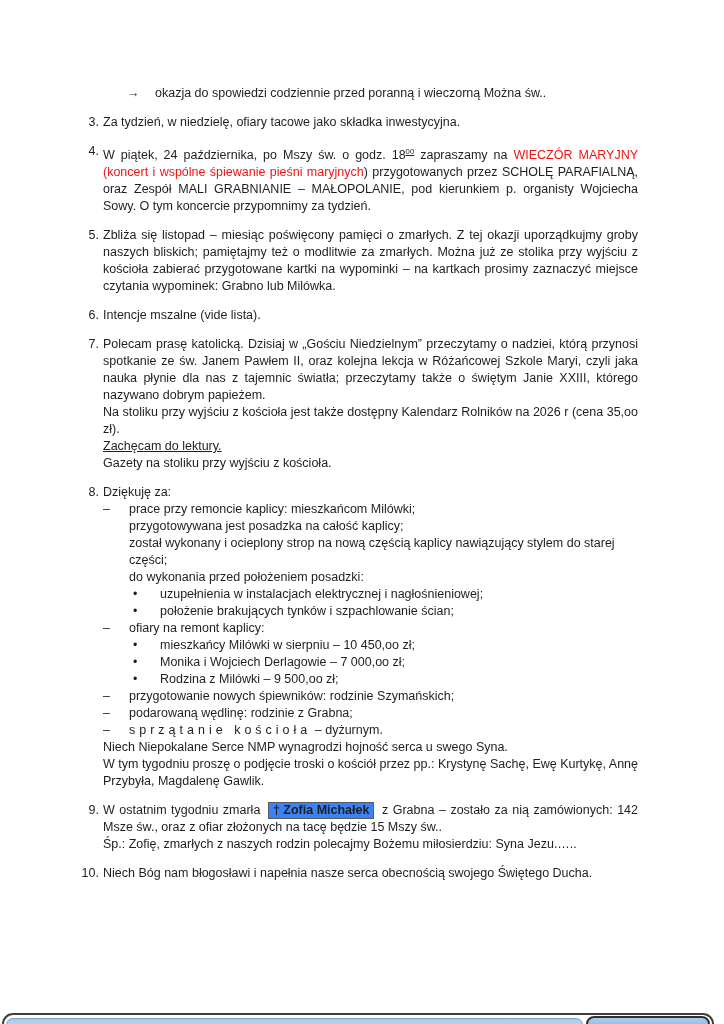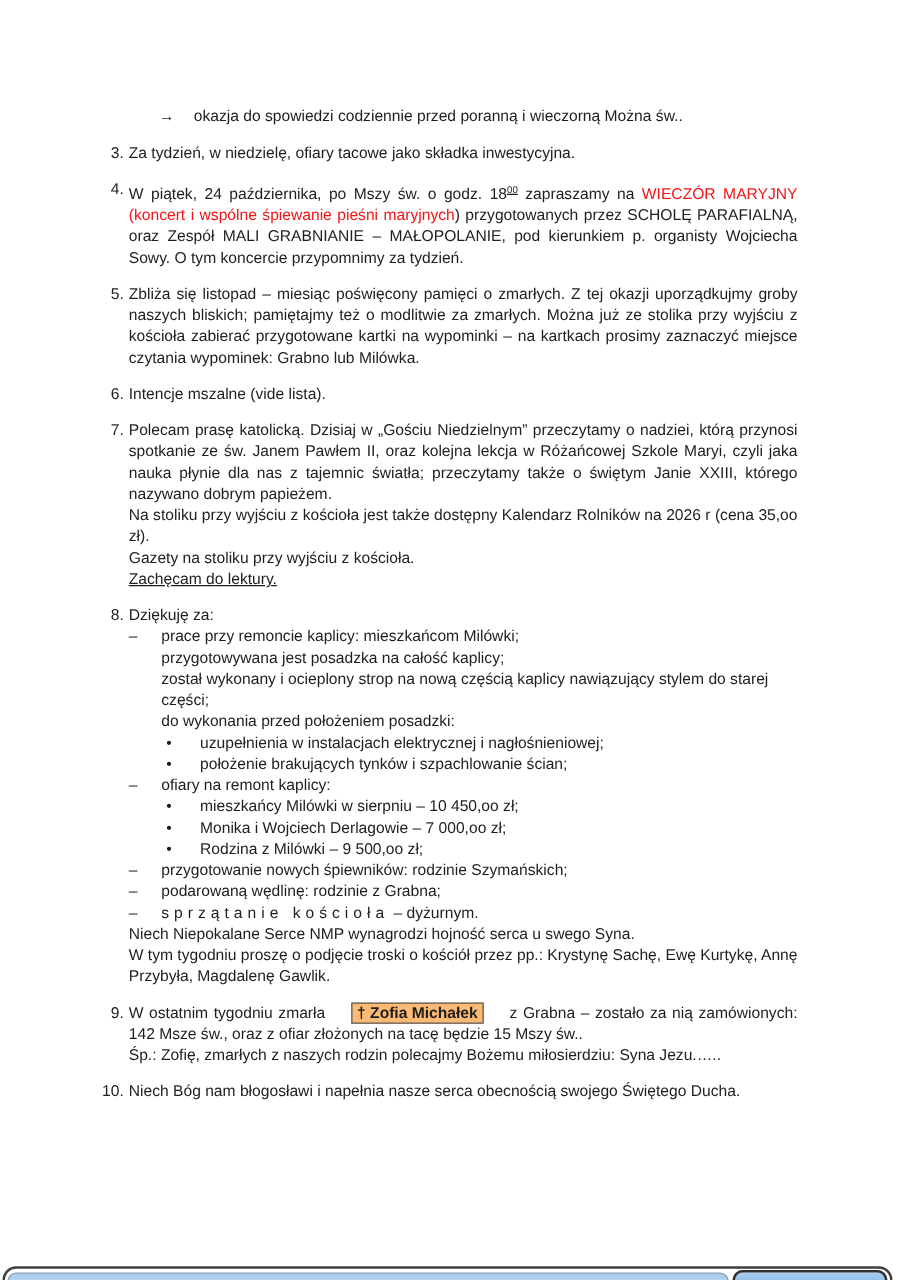--- a/index.html
+++ b/index.html
@@ -39,22 +39,22 @@
   .b{font-weight:bold;}
   .u{text-decoration:underline;}
   .red{color:var(--red-text,#f01414);}
   .sup{vertical-align:super;font-size:0.62em;letter-spacing:0;margin-top:44px;}
   .sp{letter-spacing:0.32em;}
   .boxed{
     display:inline-block;
     border:1px solid #5a5a5a;
     padding:0 4px;
     line-height:15px;
-    margin:0 16px;
-    background:#fdba74;
+    margin:0 3px;
+    background:#3b82f6;
   }
   
   .footer{
     position:absolute;
     left:2px; top:1013px;
     width:712px; height:39px;
     border:2px solid #3f3f3f;
     border-radius:11px;
     background:#ffffff;
     box-sizing:border-box;
@@ -123,24 +123,24 @@
         <div class="body"><span>Intencje mszalne (</span><span class="i">vide lista</span><span>).</span></div>
       </div>
       <div class="block b-num">
         <span class="marker">7.</span>
         <div class="body"><span>Polecam prasę katolicką. </span><span class="i">Dzisiaj w</span><span> „Gościu Niedzielnym” </span><span class="i">przeczytamy o nadziei, którą przynosi spotkanie ze św. Janem Pawłem II, oraz kolejna lekcja w Różańcowej Szkole Maryi, czyli jaka nauka płynie dla nas z tajemnic światła; przeczytamy także o świętym Janie XXIII, którego nazywano dobrym papieżem.</span></div>
       </div>
       <div class="block b-cont">
         <div class="body"><span>Na stoliku przy wyjściu z kościoła jest także dostępny Kalendarz Rolników na 2026 r (</span><span class="i">cena 35,oo zł</span><span>).</span></div>
       </div>
       <div class="block b-cont">
+        <div class="body"><span class="u">Zachęcam do lektury.</span></div>
+      </div>
+      <div class="block b-cont">
         <div class="body"><span>Gazety na stoliku przy wyjściu z kościoła.</span></div>
-      </div>
-      <div class="block b-cont">
-        <div class="body"><span class="u">Zachęcam do lektury.</span></div>
       </div>
       <div class="block b-num">
         <span class="marker">8.</span>
         <div class="body"><span>Dziękuję za:</span></div>
       </div>
       <div class="block b-dash">
         <span class="marker">–</span>
         <div class="body"><span>prace przy remoncie kaplicy: </span><span class="i">mieszkańcom Milówki</span><span>;</span></div>
       </div>
       <div class="block b-dashcont">

